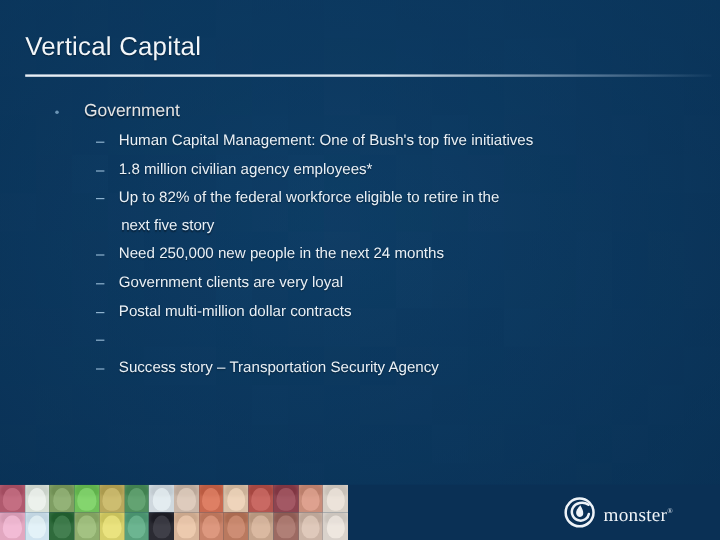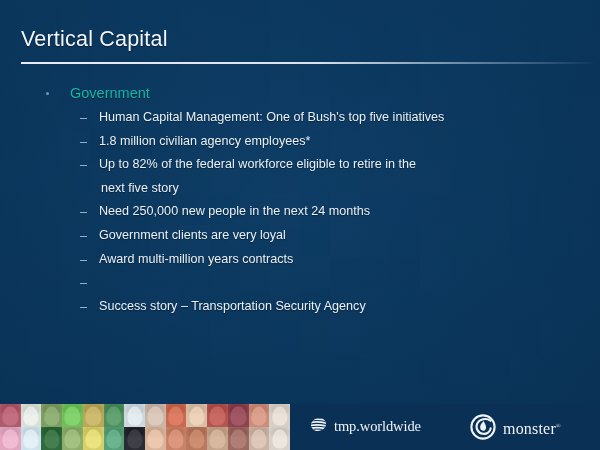--- a/index.html
+++ b/index.html
@@ -66,21 +66,21 @@
     background: linear-gradient(90deg, #e8eef5 0%, #d7e2ec 52%, rgba(150,175,200,0.55) 82%, rgba(90,125,160,0.05) 100%);
   }
 
   
   #body { position: absolute; left: 0; top: 0; width: 600px; }
 
   .lvl1 {
     position: absolute;
     left: 46px;
     font-size: 14.5px;
-    color: #14b8a6;
+    color: #e5e5e5;
     text-shadow: 0 1px 1px rgba(0,0,0,0.4);
     white-space: nowrap;
     text-decoration: underline;
   }
   .lvl1 .marker {
     position: absolute;
     left: 0;
     top: 7px;
     width: 3px;
     height: 3px;
@@ -501,21 +501,21 @@
     <div id="title-rule"></div>
 
     <div id="body">
         <div class="lvl1" style="top: 85px;"><span class="marker"></span><span class="txt">Government</span></div>
         <div class="lvl2" style="top: 110px;"><span class="marker"></span><span class="txt">Human Capital Management: One of Bush's top five initiatives</span></div>
         <div class="lvl2" style="top: 133.6px;"><span class="marker"></span><span class="txt">1.8 million civilian agency employees*</span></div>
         <div class="lvl2" style="top: 157.2px;"><span class="marker"></span><span class="txt">Up to 82% of the federal workforce eligible to retire in the</span></div>
         <div class="lvl2 cont" style="top: 180.8px;"><span class="txt">next five story</span></div>
         <div class="lvl2" style="top: 204.4px;"><span class="marker"></span><span class="txt">Need 250,000 new people in the next 24 months</span></div>
         <div class="lvl2" style="top: 228px;"><span class="marker"></span><span class="txt">Government clients are very loyal</span></div>
-        <div class="lvl2" style="top: 251.6px;"><span class="marker"></span><span class="txt">Award multi-million years contracts</span></div>
+        <div class="lvl2" style="top: 251.6px;"><span class="marker"></span><span class="txt">Postal multi-million dollar contracts</span></div>
         <div class="lvl2" style="top: 275.2px;"><span class="marker"></span></div>
         <div class="lvl2" style="top: 298.8px;"><span class="marker"></span><span class="txt">Success story – Transportation Security Agency</span></div>
       </div>
 
   </div>
 
   <div id="footer">
     <div id="photo-strip">
         <div class="cell" style="background: rgb(176, 90, 110);">
           <div class="hair" style="background: rgb(142, 56, 76);"></div>
@@ -626,42 +626,20 @@
           <div class="face" style="background: rgb(241, 218, 204);"></div>
         </div>
         <div class="cell" style="background: rgb(217, 210, 203);">
           <div class="hair" style="background: rgb(183, 176, 169);"></div>
           <div class="face" style="background: rgb(255, 248, 241);"></div>
         </div>
       </div>
 
     <div id="logos">
 
-      <div class="logo-group" id="logo-tmp">
-        <span>
-          <svg width="17" height="15" viewBox="0 0 17 15">
-            <defs>
-              <clipPath id="tmpclip">
-                <ellipse cx="8.5" cy="7.5" rx="7.6" ry="6.4" transform="rotate(-18 8.5 7.5)"></ellipse>
-              </clipPath>
-            </defs>
-            <g clip-path="url(#tmpclip)">
-              <rect x="0" y="0" width="17" height="15" fill="#f0f4f8"></rect>
-              <g stroke="#0a3055" stroke-width="1.05" fill="none">
-                <path d="M-2 2.2 C 3 0.4, 11 0.6, 19 2.6"></path>
-                <path d="M-2 5.0 C 3 3.1, 11 3.3, 19 5.4"></path>
-                <path d="M-2 7.8 C 3 5.9, 11 6.1, 19 8.2"></path>
-                <path d="M-2 10.6 C 3 8.7, 11 8.9, 19 11.0"></path>
-                <path d="M-2 13.4 C 3 11.5, 11 11.7, 19 13.8"></path>
-              </g>
-            </g>
-          </svg>
-        </span>
-        <span class="tmp-text">tmp.worldwide</span>
-      </div>
 
       <div class="logo-group" id="logo-monster">
         <span>
           <svg width="26" height="26" viewBox="0 0 26 26">
             <circle cx="13" cy="13" r="11.6" fill="none" stroke="#eef3f8" stroke-width="2.1"></circle>
             <path d="M20.4 6.6 C 16.2 3.6, 9.4 4.8, 7.2 9.6 C 5.2 14.0, 8.0 19.2, 13.0 19.8 C 16.9 20.3, 20.1 17.8, 20.7 14.4" fill="none" stroke="#eef3f8" stroke-width="2.1" stroke-linecap="round"></path>
             <path d="M13.6 7.0 C 11.0 9.6, 9.6 12.2, 10.3 14.6 C 10.9 16.6, 13.2 17.4, 14.9 16.2 C 16.7 14.9, 16.4 11.6, 13.6 7.0 Z" fill="#eef3f8"></path>
           </svg>
         </span>
         <span class="monster-text"><span>monster</span><span class="monster-tm">®</span></span>

